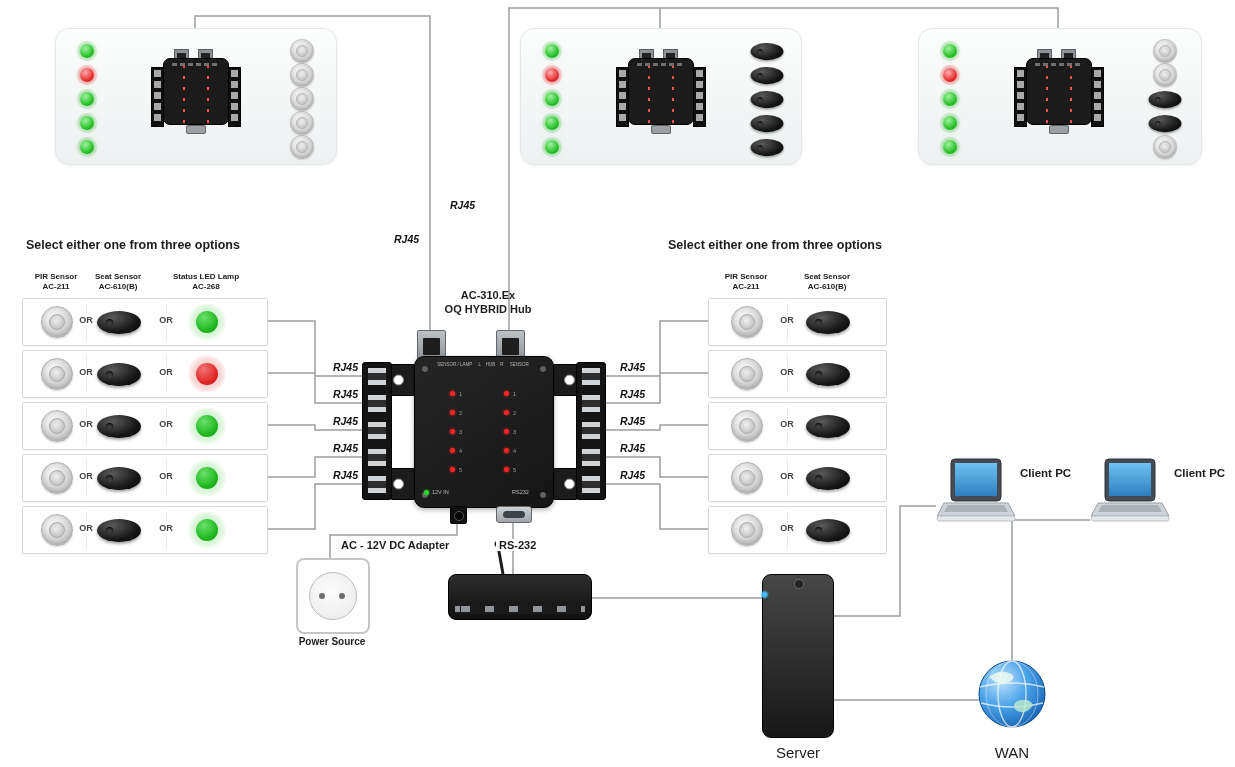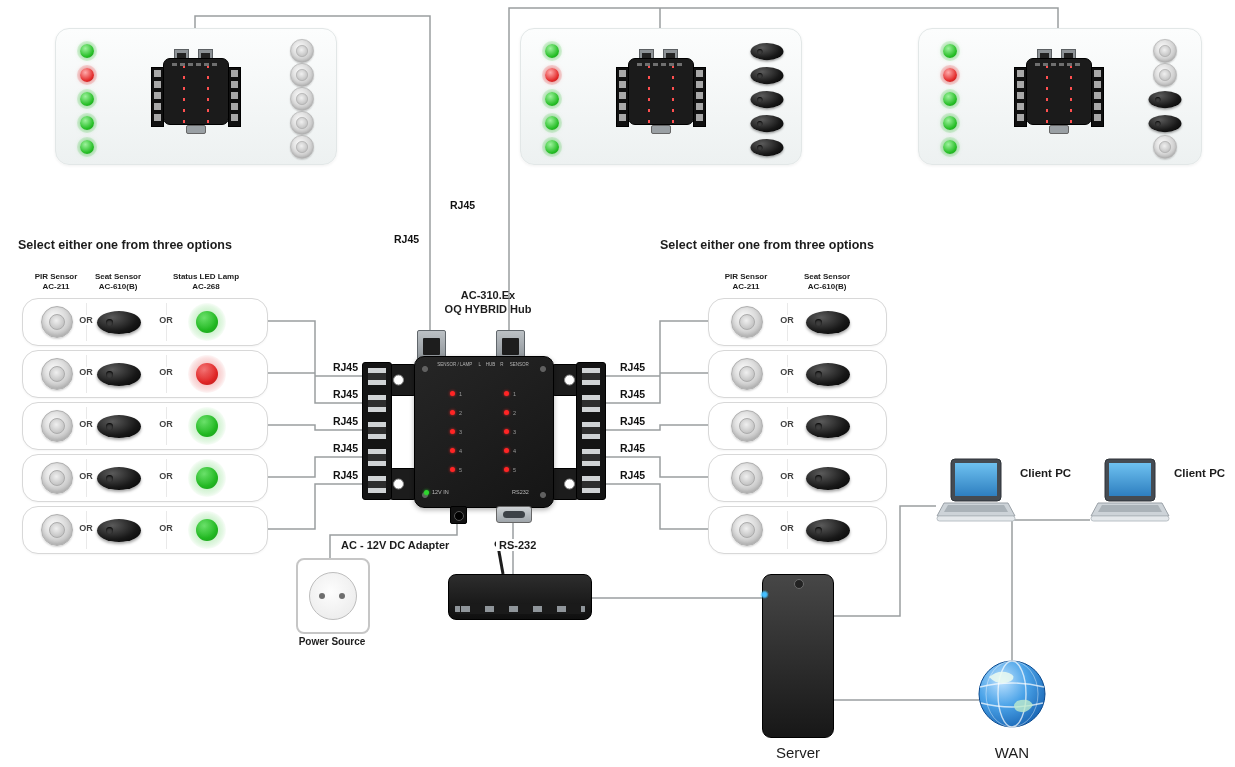--- a/index.html
+++ b/index.html
@@ -51,41 +51,41 @@
   .sensor[data-kind="seat"]::after{content:"";position:absolute;left:9px;top:8px;width:7px;height:7px;border-radius:50%;
      background:#3e3e3e;box-shadow:inset 0 1px 2px #000;}
   .lamp{display:block;width:22px;height:22px;border-radius:50%;position:relative;}
   .lamp::before{content:"";position:absolute;inset:-8px;border-radius:50%;}
   .lamp[data-state="green"]{background:radial-gradient(circle at 38% 32%,#8bf08b,#1db31d 60%,#128a12);}
   .lamp[data-state="green"]::before{background:radial-gradient(circle,rgba(46,197,46,.45),rgba(46,197,46,.12) 60%,transparent 75%);}
   .lamp[data-state="red"]{background:radial-gradient(circle at 38% 32%,#ff9d9d,#e02020 60%,#a31212);}
   .lamp[data-state="red"]::before{background:radial-gradient(circle,rgba(224,50,50,.5),rgba(224,50,50,.14) 60%,transparent 75%);}
 
   
-  .opt-head{position:absolute;z-index:2;font-weight:bold;font-size:12.5px;}
+  .opt-head{position:absolute;z-index:2;font-weight:bold;font-size:12.5px;margin-left:8px;}
   .col-hdr{position:absolute;z-index:2;top:272px;font-size:8px;font-weight:bold;text-align:center;white-space:pre-line;line-height:1.3;}
-  .opt-row{position:absolute;z-index:1;height:46px;background:#fff;border:1px solid #d8d8d8;border-radius:16px;box-shadow:0 1px 2px rgba(0,0,0,.04);}
+  .opt-row{position:absolute;z-index:1;height:46px;background:#fff;border:1px solid #d8d8d8;border-radius:2px;box-shadow:0 1px 2px rgba(0,0,0,.04);}
   .opt-row .cell{position:absolute;top:0;height:46px;display:flex;align-items:center;justify-content:center;}
   .or{position:absolute;top:16px;font-size:9px;font-weight:bold;font-style:normal;color:#444;background:#fff;padding:0 2px;transform:translateX(-50%);z-index:2;}
   .lrow{left:22px;width:244px;}
   .lrow::before{content:"";position:absolute;left:63px;top:4px;bottom:4px;width:1px;background:#e9e9e9;}
   .lrow::after{content:"";position:absolute;left:143px;top:4px;bottom:4px;width:1px;background:#e9e9e9;}
   .lrow .dome-c{left:11px;width:46px;}
   .lrow .seat-c{left:71px;width:50px;}
   .lrow .lamp-c{left:161px;width:46px;}
   .lrow .or1{left:63px}.lrow .or2{left:143px}
   .rrow{left:708px;width:177px;}
   .rrow::before{content:"";position:absolute;left:78px;top:4px;bottom:4px;width:1px;background:#e9e9e9;}
   .rrow .dome-c{left:15px;width:46px;}
   .rrow .seat-c{left:94px;width:50px;}
   .rrow .or1{left:78px}
   .rt0{top:298px}.rt1{top:350px}.rt2{top:402px}.rt3{top:454px}.rt4{top:506px}
 
   
-  .rj{position:absolute;z-index:2;font-weight:bold;font-size:10.5px;color:#111;}
+  .rj{position:absolute;z-index:2;font-weight:bold;font-size:10.5px;color:#111;font-style:italic;}
   .rj.ls{width:34px;text-align:right;}
 
   
   .hub-title{position:absolute;z-index:2;left:423px;top:289px;width:130px;text-align:center;font-weight:bold;font-size:11px;line-height:1.25;}
   .hub-title span{display:block;}
   .hub-ear{position:absolute;z-index:1;width:28px;height:30px;background:#1c1c1c;border:1px solid #000;border-radius:5px;}
   .hub-ear::after{content:"";position:absolute;top:50%;transform:translateY(-50%);width:9px;height:9px;border-radius:50%;background:#fff;border:1px solid #888;}
   .hub-ear.l::after{left:4px}.hub-ear.r::after{right:4px}
   .e-lt{left:388px;top:364px}.e-lb{left:388px;top:468px}.e-rt{left:550px;top:364px}.e-rb{left:550px;top:468px}
   .hub-topport{position:absolute;z-index:2;top:330px;width:27px;height:28px;background:linear-gradient(#bcc1c5,#8f959a);border:1px solid #60666b;border-radius:2px;}

